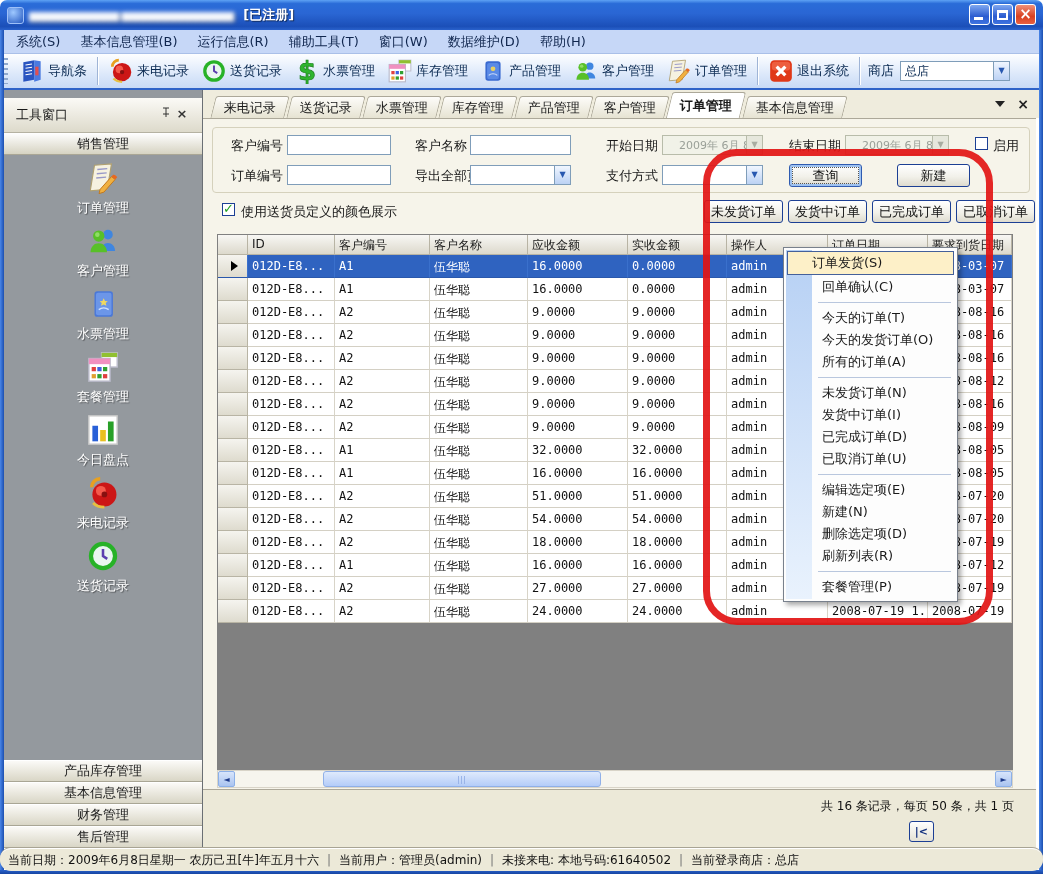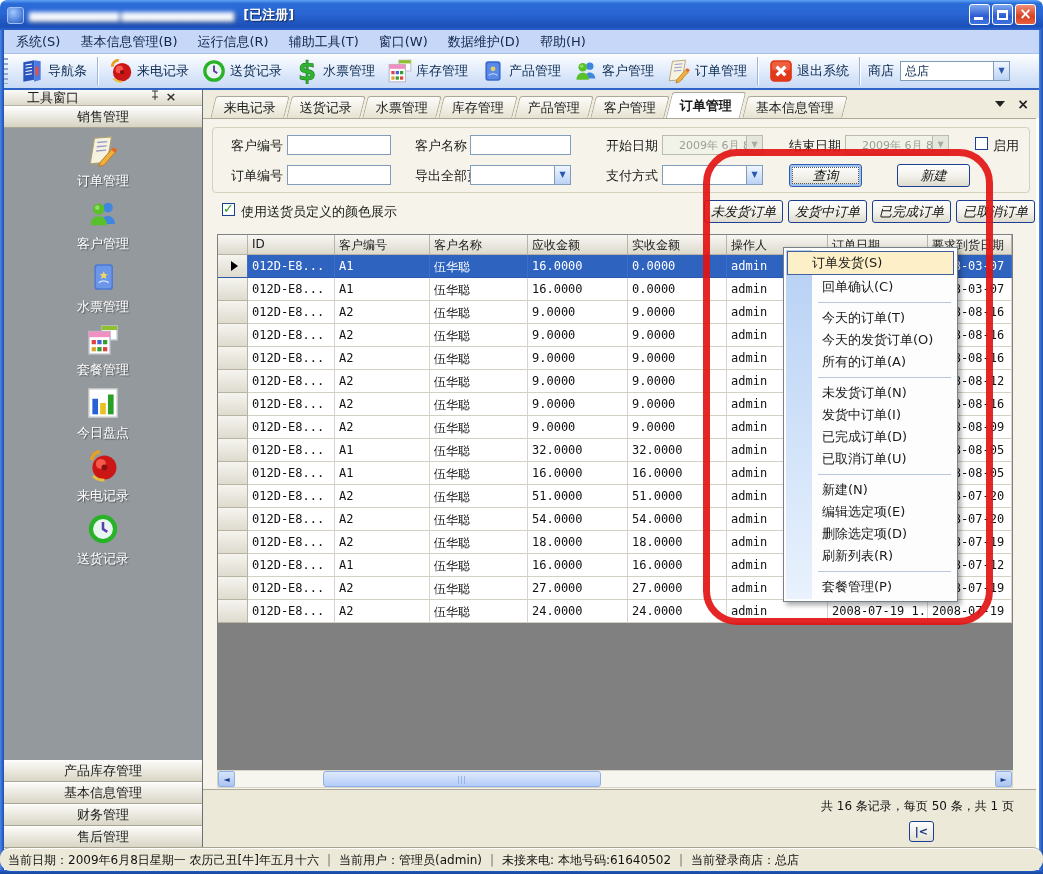--- a/index.html
+++ b/index.html
@@ -44,22 +44,22 @@
   .tb-sep { width:1px; height:28px; background:#9fb4d6; box-shadow:1px 0 0 #fff; margin:0 4px; }
   #shop-area { display:flex; align-items:center; gap:6px; margin-left:4px; color:#0a2a52;}
   .combo { width:110px; height:20px; background:#fff; border:1px solid #7f9db9; display:flex; align-items:center; position:relative; padding-left:4px; font-size:12px;}
   .combo .arrow { position:absolute; right:0; top:0; width:16px; height:18px;
     background:linear-gradient(180deg,#f0f6ff,#bcd2f4); border-left:1px solid #7f9db9;
     color:#2858b0; font-size:8px; text-align:center; line-height:18px;}
 
   
   #sidebar { position:absolute; left:4px; top:90px; width:199px; height:758px; background:#94999e;
     display:flex; flex-direction:column; border-right:1px solid #6a6f74; z-index:5;}
-  #sb-titlebar { height:16px; background:linear-gradient(180deg,#fbfaf6,#dddacb); border-bottom:1px solid #b5b2a2;
-    display:flex; align-items:center; padding:0 23px; color:#1a1a1a; font-size:13px; }
+  #sb-titlebar { height:35px; background:linear-gradient(180deg,#fbfaf6,#dddacb); border-bottom:1px solid #b5b2a2;
+    display:flex; align-items:center; padding:0 12px; color:#1a1a1a; font-size:13px;margin-top:8px; }
   #sb-titlebar .spacer{flex:1}
   .sb-tool { width:16px; height:16px; text-align:center; line-height:14px; color:#333; font-weight:bold;}
   #sb-group-header { height:22px; background:linear-gradient(180deg,#ffffff,#d6d3c2);
     border-bottom:1px solid #a9a695; text-align:center; line-height:21px; color:#1a1a1a; }
   #sb-items { flex:1; padding-top:6px; overflow:hidden;}
   .sb-item { height:63px; text-align:center; color:#fff; }
   .sb-icon { width:34px; height:34px; display:inline-block; }
   .sb-icon svg { width:100%; height:100%; }
   .sb-label { font-size:13px; text-shadow:1px 1px 1px rgba(0,0,0,.45); margin-top:1px;}
   #sb-groups { }
@@ -82,21 +82,21 @@
     border-top:1px solid #aca899; }
   #groupbox { position:absolute; left:9px; top:8px; width:818px; height:66px; border:1px solid #d5d1bc; border-radius:4px;}
   .flabel { position:absolute; color:#1a1a1a; font-size:13px; white-space:nowrap;}
   .finput { position:absolute; height:20px; border:1px solid #7f9db9; background:#fff; font-size:12px; padding:0 3px; font-family:inherit;}
   .fcombo { position:absolute; height:20px; }
   .datecombo { position:absolute; height:20px; background:#f1f2e8; border:1px solid #b8bcaa; color:#9aa098;
     font-size:11px; display:flex; align-items:center; padding-left:16px;}
   .datecombo .arrow { position:absolute; right:0; top:0; width:16px; height:18px; background:#e6e7dc;
     border-left:1px solid #b8bcaa; color:#a8aca0; font-size:8px; text-align:center; line-height:18px;}
   .xp-btn { background:linear-gradient(180deg,#ffffff,#f2f1ea 55%,#dedbce); border:1px solid #1c3f94;
-    border-radius:3px; font-size:13px; color:#111; font-family:inherit;font-style:italic; }
+    border-radius:3px; font-size:13px; color:#111; font-family:inherit; }
   .xp-btn.focus { box-shadow:0 0 0 2px #9ec2f0 inset; outline:1px dotted #555; outline-offset:-4px; border-color:#2f5bb0;}
   .cb { width:13px; height:13px; background:#fff; border:1px solid #1c3f94; display:inline-block; position:relative;}
   .cb.checked::after { content:"✓"; position:absolute; left:0px; top:-3px; color:#21a121; font-weight:bold; font-size:13px;}
   #status-buttons { position:absolute; left:501px; top:81px; display:flex; gap:5px;}
   #status-buttons .xp-btn { height:23px; padding:0 6px; }
 
   
   #grid { position:absolute; left:14px; top:115px; width:796px; height:536px; background:#808080;
     border:1px solid #808080; overflow:hidden; font-family:"DejaVu Sans Mono","DejaVu Sans",sans-serif;}
   .thead,.trow { display:grid; grid-template-columns:30px 87px 95px 98px 100px 99px 101px 100px 1fr; }
@@ -649,22 +649,22 @@
     <div class="mi-sep"></div>
     <div class="mi">今天的订单(T)</div>
     <div class="mi">今天的发货订单(O)</div>
     <div class="mi">所有的订单(A)</div>
     <div class="mi-sep"></div>
     <div class="mi">未发货订单(N)</div>
     <div class="mi">发货中订单(I)</div>
     <div class="mi">已完成订单(D)</div>
     <div class="mi">已取消订单(U)</div>
     <div class="mi-sep"></div>
+    <div class="mi">编辑选定项(E)</div>
     <div class="mi">新建(N)</div>
-    <div class="mi">编辑选定项(E)</div>
     <div class="mi">删除选定项(D)</div>
     <div class="mi">刷新列表(R)</div>
     <div class="mi-sep"></div>
     <div class="mi">套餐管理(P)</div>
   </div>
 
 <div id="annotation"></div>
 
 <div id="statusbar">
     <span class="seg">当前日期：2009年6月8日星期一 农历己丑[牛]年五月十六</span>

